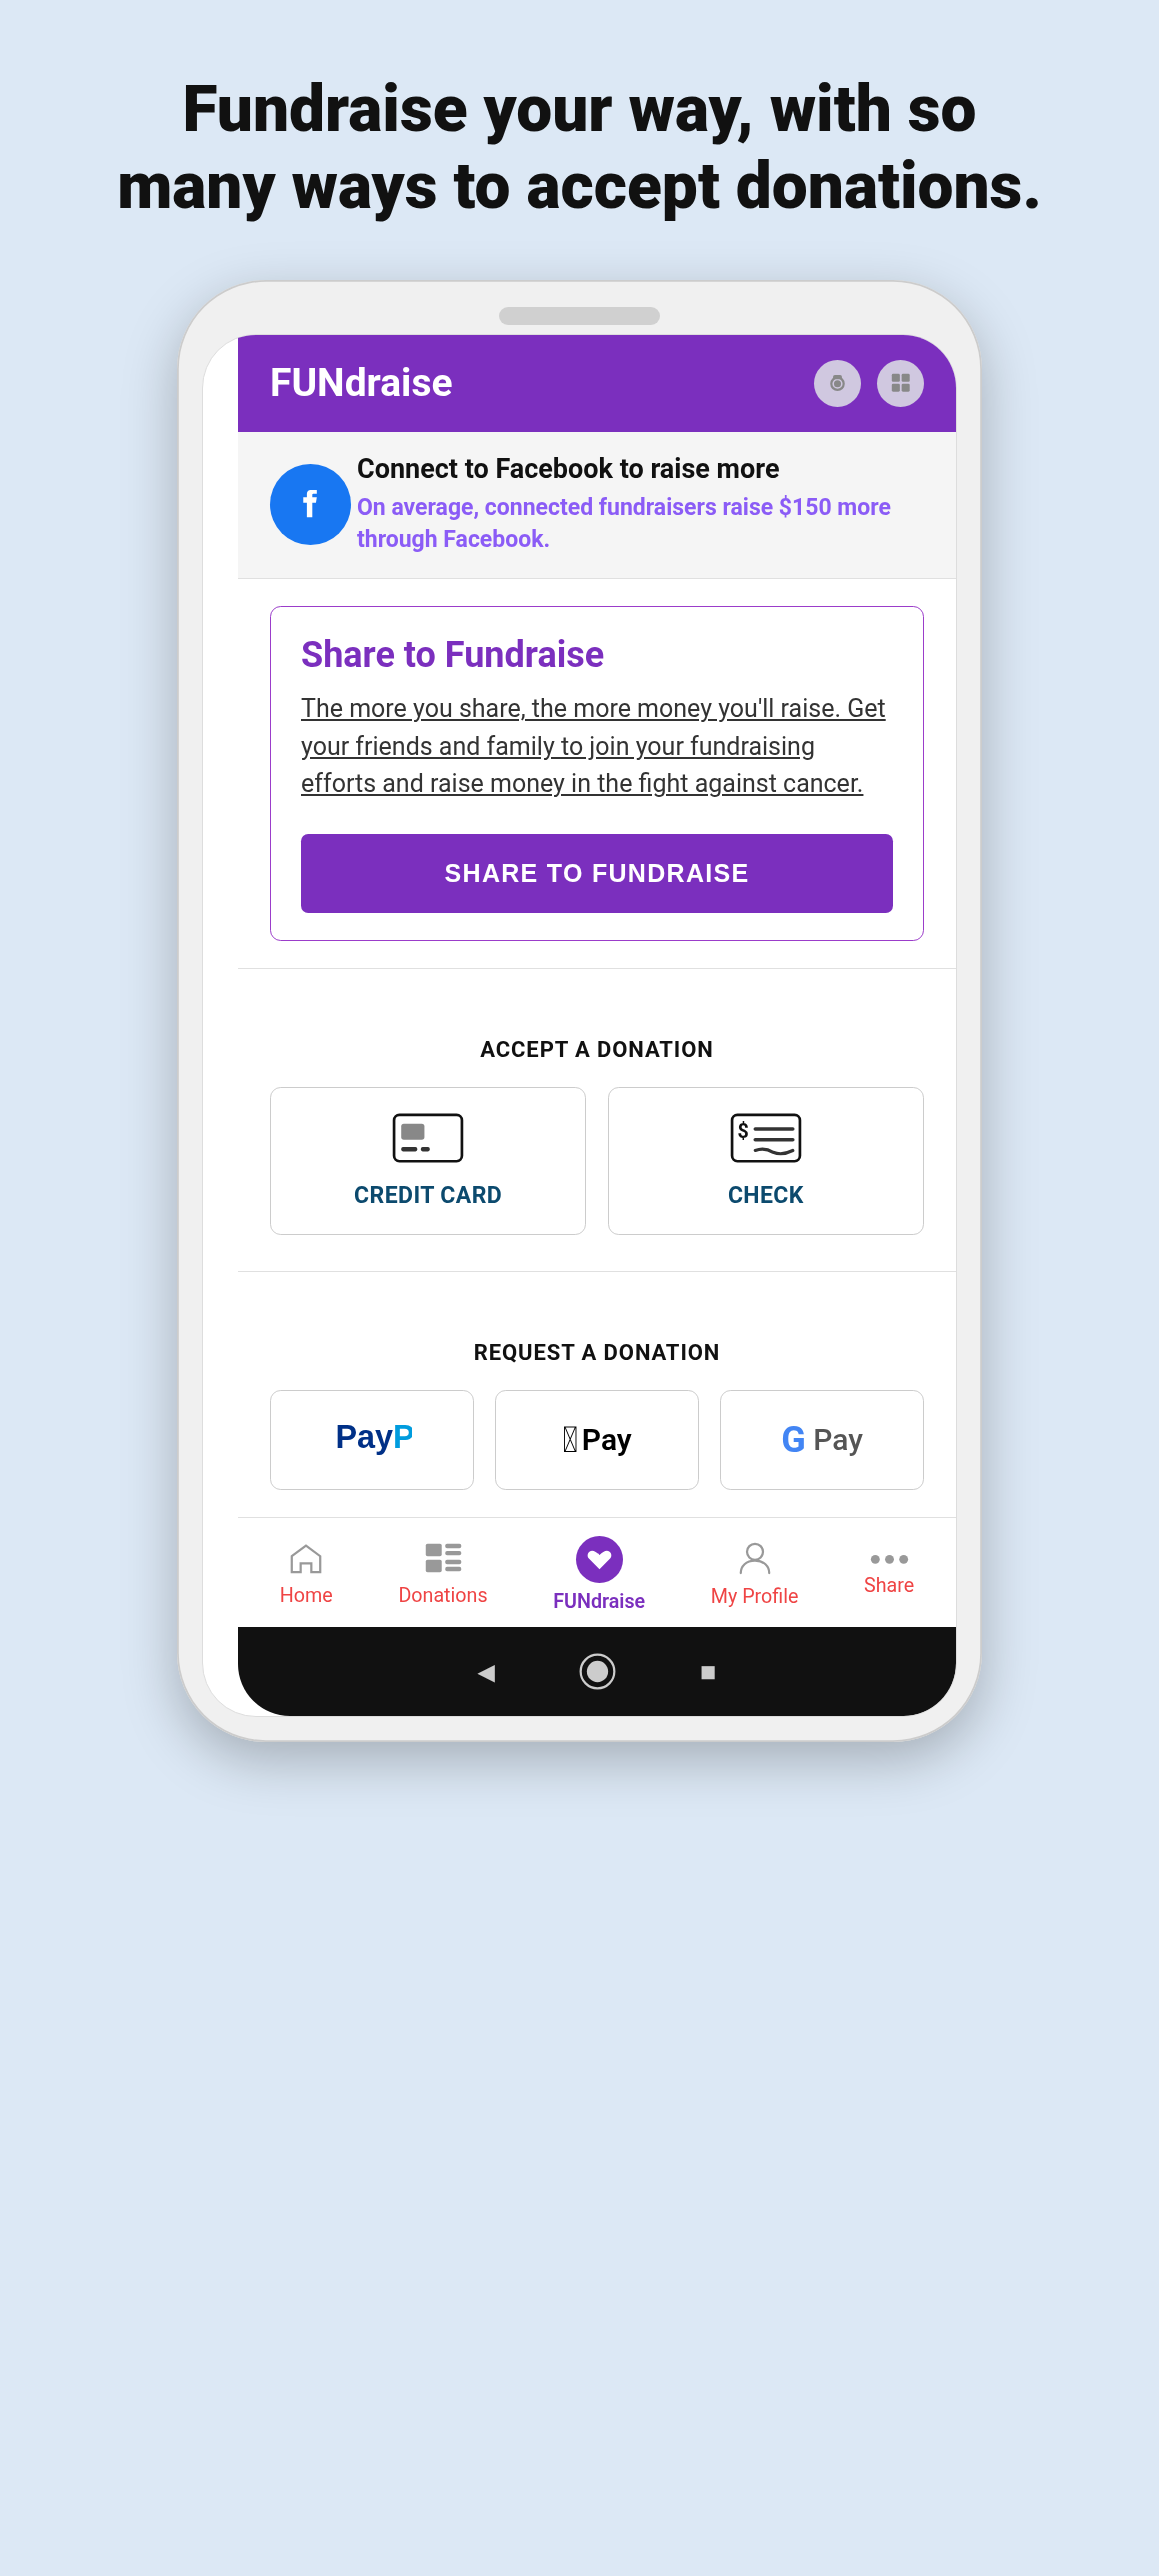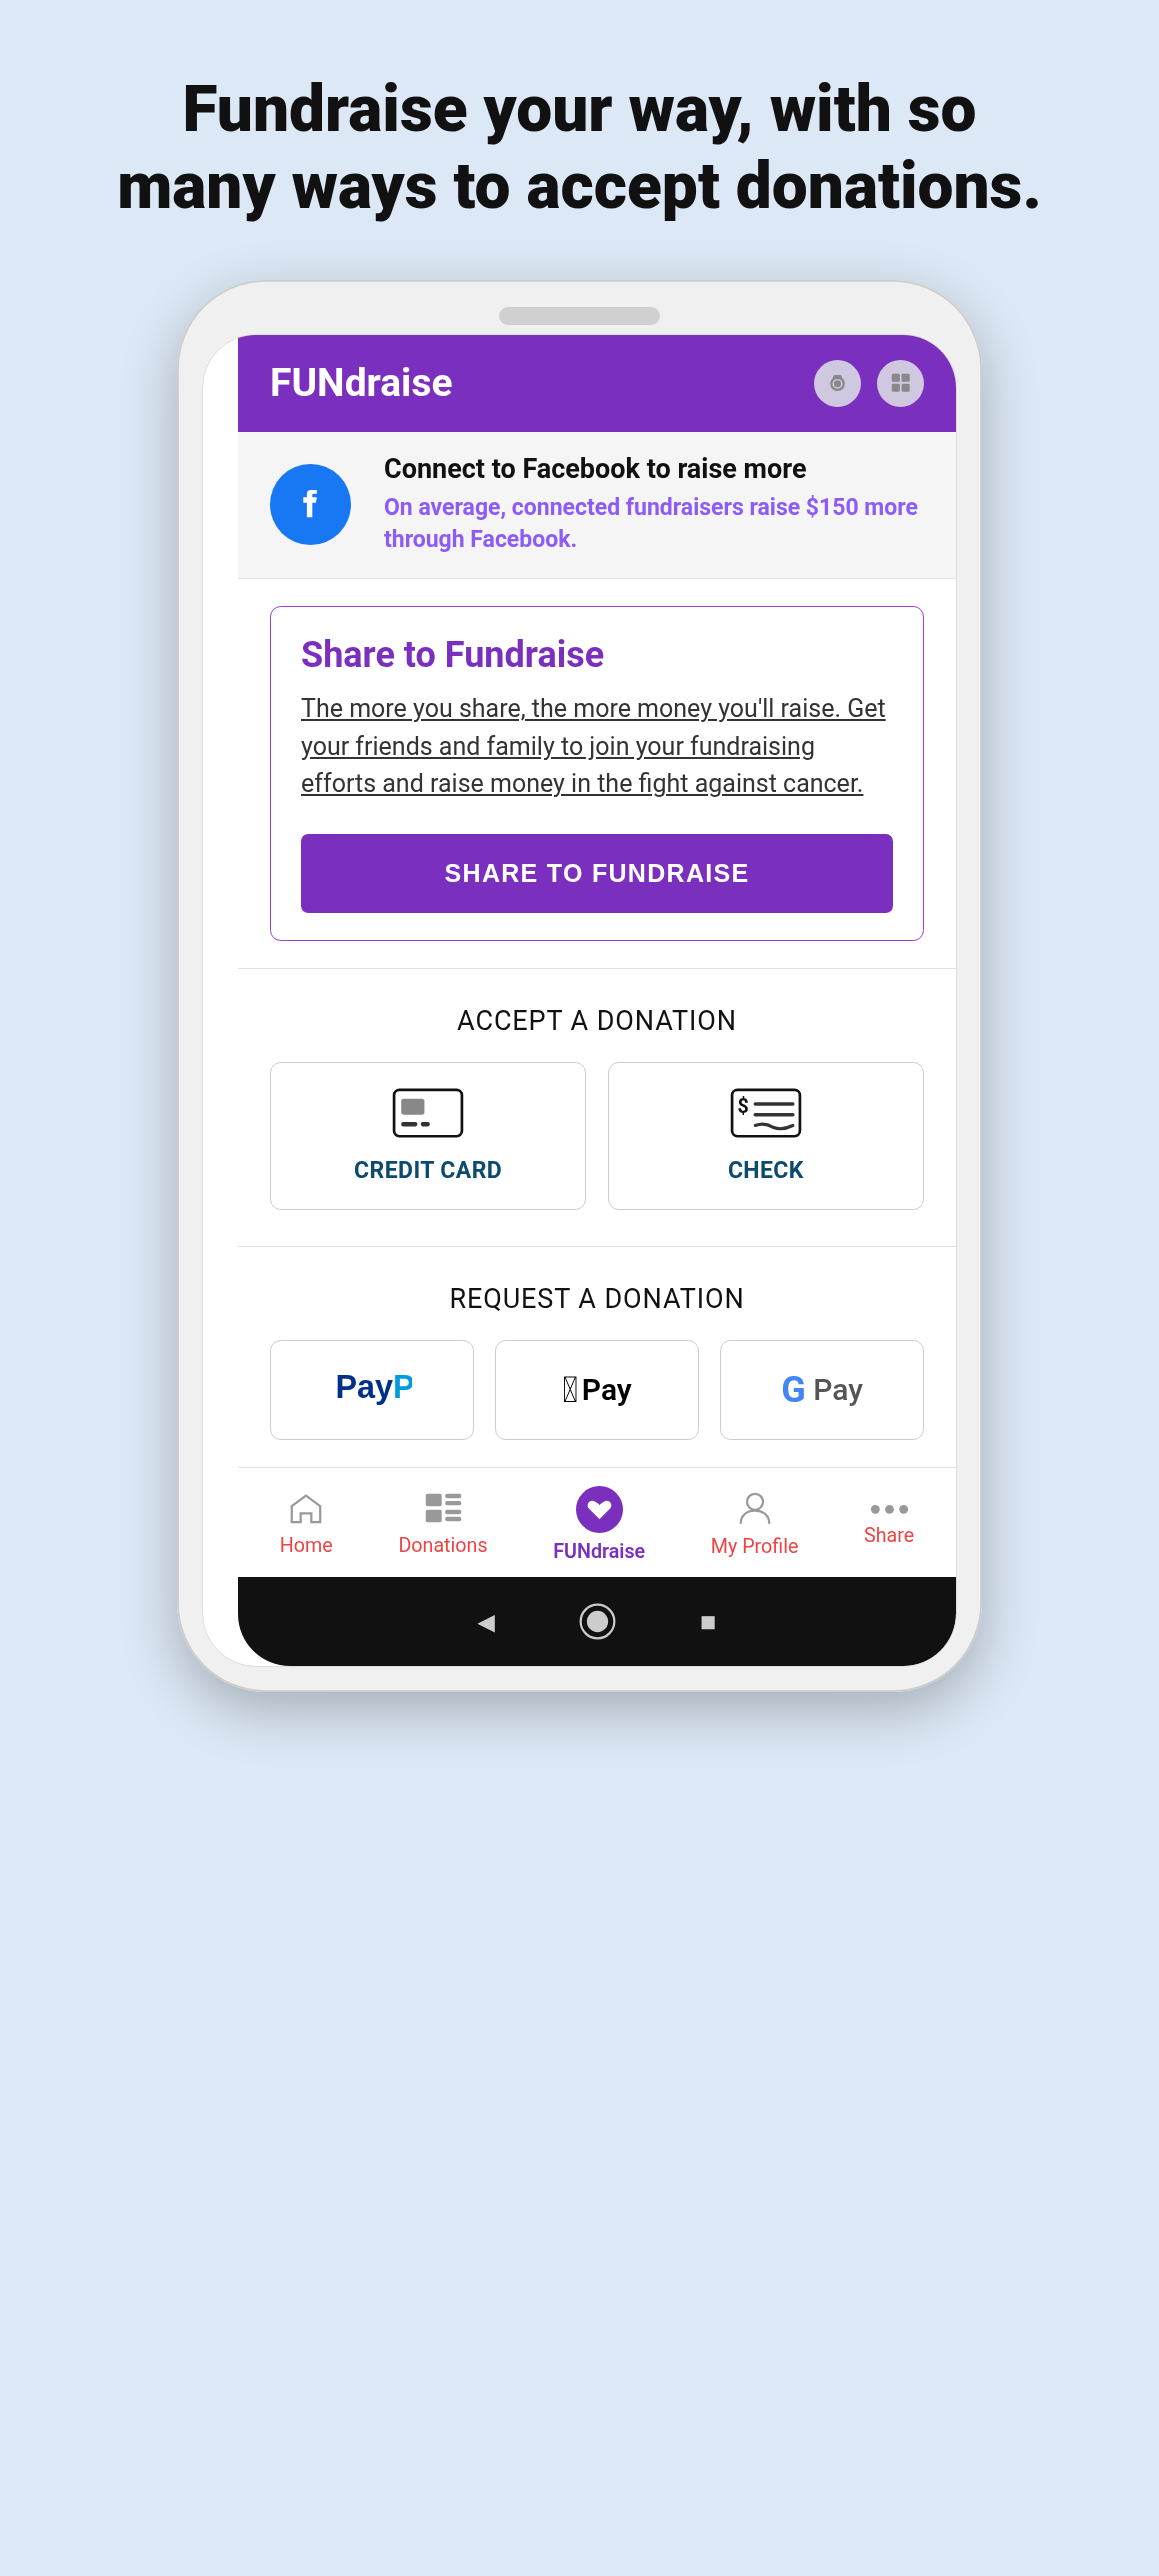--- a/index.html
+++ b/index.html
@@ -85,21 +85,21 @@
       color: #888;
       font-size: 18px;
     }
 
     
     .fb-banner {
       background: #f5f5f5;
       padding: 21.5px 32px;
       display: flex;
       align-items: center;
-      gap: 33px;
+      gap: 6px;
       border-bottom: 0.9px solid #e0e0e0;
     }
     .fb-icon {
       width: 81px;
       height: 81px;
       border-radius: 50%;
       background: #1877f2;
       display: flex;
       align-items: center;
       justify-content: center;
@@ -160,27 +160,28 @@
       height: 0.9px;
       background: #e0e0e0;
       margin: 9px 0;
     }
 
     
     .donation-section {
       padding: 27px 32px;
     }
     .section-title {
-      font-size: 27px;
-      font-weight: 400;
+      font-size: 22px;
+      font-weight: 700;
       color: #111;
       text-align: center;
       letter-spacing: 0.9px;
       margin-bottom: 25px;
       text-transform: uppercase;
+      margin-top: 32px;
     }
 
     
     .payment-grid-2 {
       display: grid;
       grid-template-columns: 1fr 1fr;
       gap: 21.5px;
     }
     .payment-grid-3 {
       display: grid;

